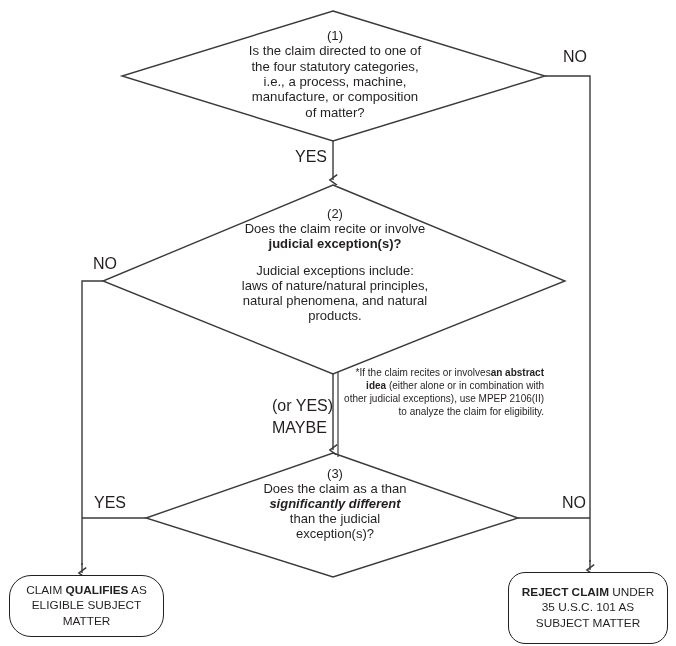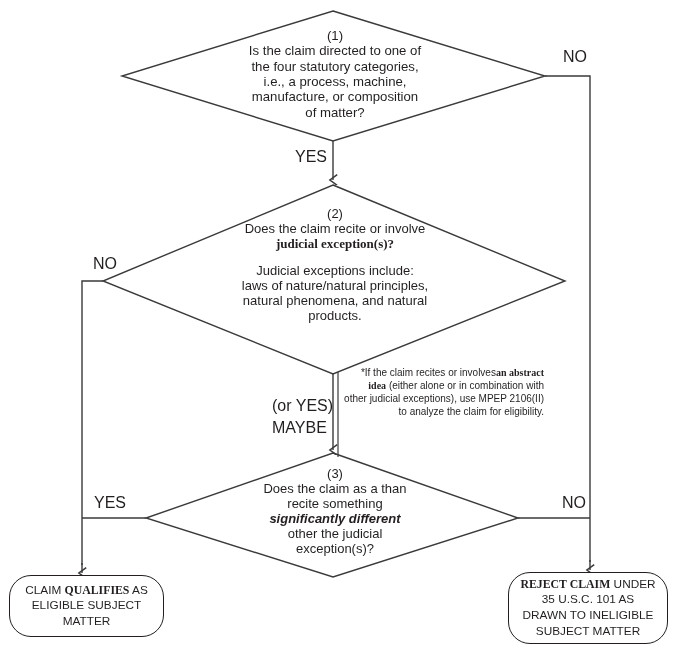--- a/index.html
+++ b/index.html
@@ -49,21 +49,21 @@
   .d2-text .gap {
     display: block;
     height: 12px;
   }
   .d3-text {
     left: 200px;
     top: 466px;
     width: 270px;
     font-size: 13.0px;
   }
-  .bold { font-weight: bold; font-family: Liberation Serif, serif; }
+  .bold { font-weight: bold; }
   .bolditalic { font-weight: bold; font-style: italic; }
   .note-box {
     position: absolute;
     left: 344px;
     top: 366px;
     width: 200px;
     font-size: 10px;
     line-height: 1.3;
     text-align: right;
     color: #231f20;
@@ -94,20 +94,21 @@
     top: 575px;
     width: 155px;
     height: 62px;
     align-items: center;
   }
   #terminal-right {
     left: 508px;
     top: 572px;
     width: 160px;
     height: 72px;
+    border-radius: 17px;
   }
   .terminal .inner { padding: 0 6px; }
 </style>
 </head>
 <body>
 
 <div id="canvas">
 
   <svg class="lines" viewBox="0 0 676 646">
     <defs>
@@ -155,23 +156,22 @@
     <span class="gap"></span>
     <div>Judicial exceptions include:</div>
     <div>laws of nature/natural principles,</div>
     <div>natural phenomena, and natural</div>
     <div>products.</div>
   </div>
 
   <div class="node-text d3-text">
     <div>(3)</div>
     <div>Does the claim as a than</div>
-    <div>recite something</div>
     <div class="bolditalic">significantly different</div>
-    <div>other the judicial</div>
+    <div>than the judicial</div>
     <div>exception(s)?</div>
   </div>
 
   <div class="note-box"><span>*If the claim recites or involves</span><span class="bold">an abstract idea</span> <span>(either alone or in combination with other judicial exceptions), use MPEP 2106(II) to analyze the claim for eligibility.</span></div>
 
   <div class="edge-label" style="left:563px; top:48px;">NO</div>
   <div class="edge-label" style="left:295px; top:148px;">YES</div>
   <div class="edge-label" style="left:93px; top:255px;">NO</div>
   <div class="edge-label" style="left:272px; top:381px;margin-top:38px;"><span>MAYBE</span></div>
   <div class="edge-label" style="left:272px; top:397px;"><span>(or YES)</span></div>
@@ -183,18 +183,17 @@
       <div><span>CLAIM </span><span class="bold">QUALIFIES</span><span> AS</span></div>
       <div>ELIGIBLE SUBJECT</div>
       <div>MATTER</div>
     </div>
   </div>
 
   <div class="terminal" id="terminal-right">
     <div class="inner">
       <div><span class="bold">REJECT CLAIM</span><span> UNDER</span></div>
       <div>35 U.S.C. 101 AS</div>
-      <div>DRAWN TO INELIGIBLE</div>
       <div>SUBJECT MATTER</div>
     </div>
   </div>
 
 </div>
 
 </body></html>

